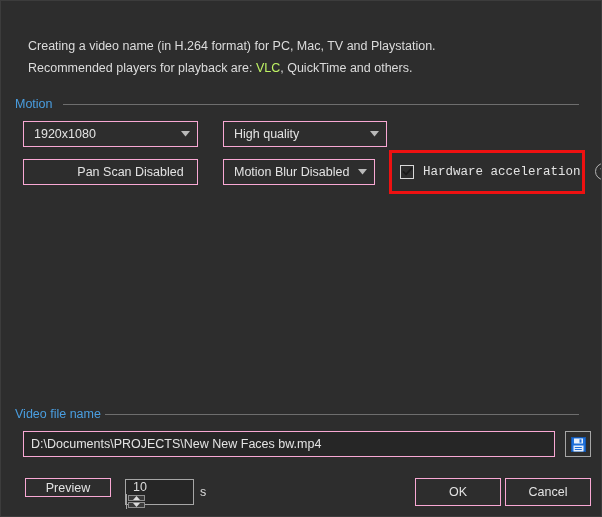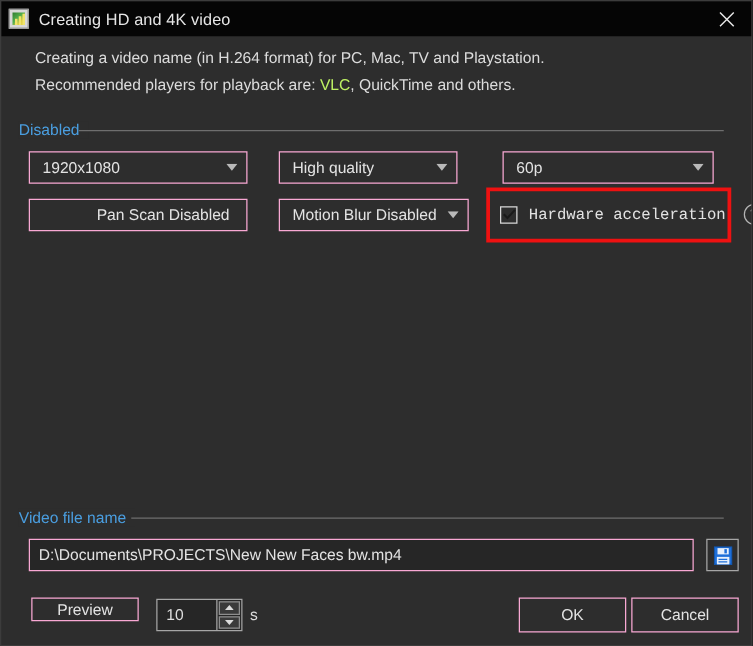--- a/index.html
+++ b/index.html
@@ -240,71 +240,48 @@
     position: absolute;
     color: #dcdcdc;
     font-size: 12.5px;
   }
 </style>
 </head>
 <body>
 
 <div class="window">
 
-  <div class="titlebar">
-    <div class="title-icon">
-      <div class="ti-inner"></div>
-      <div class="ti-bar" style="left:4px; top:7px; width:2px; height:5px;"></div>
-      <div class="ti-bar" style="left:7px; top:5px; width:2px; height:7px;"></div>
-      <div class="ti-bar" style="left:10px; top:3px; width:2px; height:9px;"></div>
-    </div>
-    <div class="title-text">Creating HD and 4K video</div>
-    <div class="close-btn">
-      <svg width="13" height="13" viewBox="0 0 13 13">
-        <line x1="1" y1="1" x2="12" y2="12" stroke="#e8e8e8" stroke-width="1.2"></line>
-        <line x1="12" y1="1" x2="1" y2="12" stroke="#e8e8e8" stroke-width="1.2"></line>
-      </svg>
-    </div>
-  </div>
 
   <div class="desc desc-1">Creating a video name (in H.264 format) for PC, Mac, TV and Playstation.</div>
   <div class="desc desc-2">
     <span>Recommended players for playback are:</span>
     <span class="link">VLC</span><span>, QuickTime and others.</span>
   </div>
 
-  <div class="group-label" style="left:14px; top:96px;">Disabled</div>
+  <div class="group-label" style="left:14px; top:96px;">Motion</div>
   <div class="group-line" style="left:62px; top:103px; width:516px;"></div>
 
   <div class="combo" style="left:22px; top:120px; width:175px; height:26px;">
     <div class="combo-label">1920x1080</div>
     <div class="arrow">
       <svg width="9" height="6" viewBox="0 0 9 6">
           <path d="M0 0 L4.5 5.5 L9 0 Z" fill="#b9b9b9"></path>
         </svg>
     </div>
   </div>
 
-  <div class="combo" style="left:222px; top:120px; width:143px; height:26px;">
+  <div class="combo" style="left:222px; top:120px; width:164px; height:26px;">
     <div class="combo-label">High quality</div>
     <div class="arrow">
       <svg width="9" height="6" viewBox="0 0 9 6">
           <path d="M0 0 L4.5 5.5 L9 0 Z" fill="#b9b9b9"></path>
         </svg>
     </div>
   </div>
 
-  <div class="combo" style="left:401px; top:120px; width:169px; height:26px;">
-    <div class="combo-label">60p</div>
-    <div class="arrow">
-      <svg width="9" height="6" viewBox="0 0 9 6">
-          <path d="M0 0 L4.5 5.5 L9 0 Z" fill="#b9b9b9"></path>
-        </svg>
-    </div>
-  </div>
 
   <div class="btn" style="left:22px; top:158px; width:175px; height:26px;padding-left:40px;">
     <span>Pan  Scan Disabled</span>
   </div>
 
   <div class="combo" style="left:222px; top:158px; width:152px; height:26px;">
     <div class="combo-label">Motion Blur Disabled</div>
     <div class="arrow">
       <svg width="9" height="6" viewBox="0 0 9 6">
           <path d="M0 0 L4.5 5.5 L9 0 Z" fill="#b9b9b9"></path>
@@ -339,21 +316,21 @@
       <rect x="2.5" y="8.5" width="10" height="6" fill="#e8f0fb"></rect>
       <rect x="3.8" y="10" width="7" height="1" fill="#1e6fd9"></rect>
       <rect x="3.8" y="12" width="7" height="1" fill="#1e6fd9"></rect>
     </svg>
   </div>
 
   <div class="btn" style="left:24px; top:477px; width:86px; height:19px;">
     <span>Preview</span>
   </div>
 
-  <div class="spinner" style="left:124px; top:478px; width:69px; height:26px;">
+  <div class="spinner" style="left:124px; top:478px; width:69px; height:26px;flex-direction:column;">
     <div class="spinner-value">10</div>
     <div class="spin-buttons">
       <div class="spin-up">
         <svg width="7" height="4" viewBox="0 0 7 4">
             <path d="M3.5 0 L7 4 L0 4 Z" fill="#dcdcdc"></path>
           </svg>
       </div>
       <div class="spin-dn">
         <svg width="7" height="4" viewBox="0 0 7 4">
             <path d="M0 0 L7 0 L3.5 4 Z" fill="#dcdcdc"></path>

